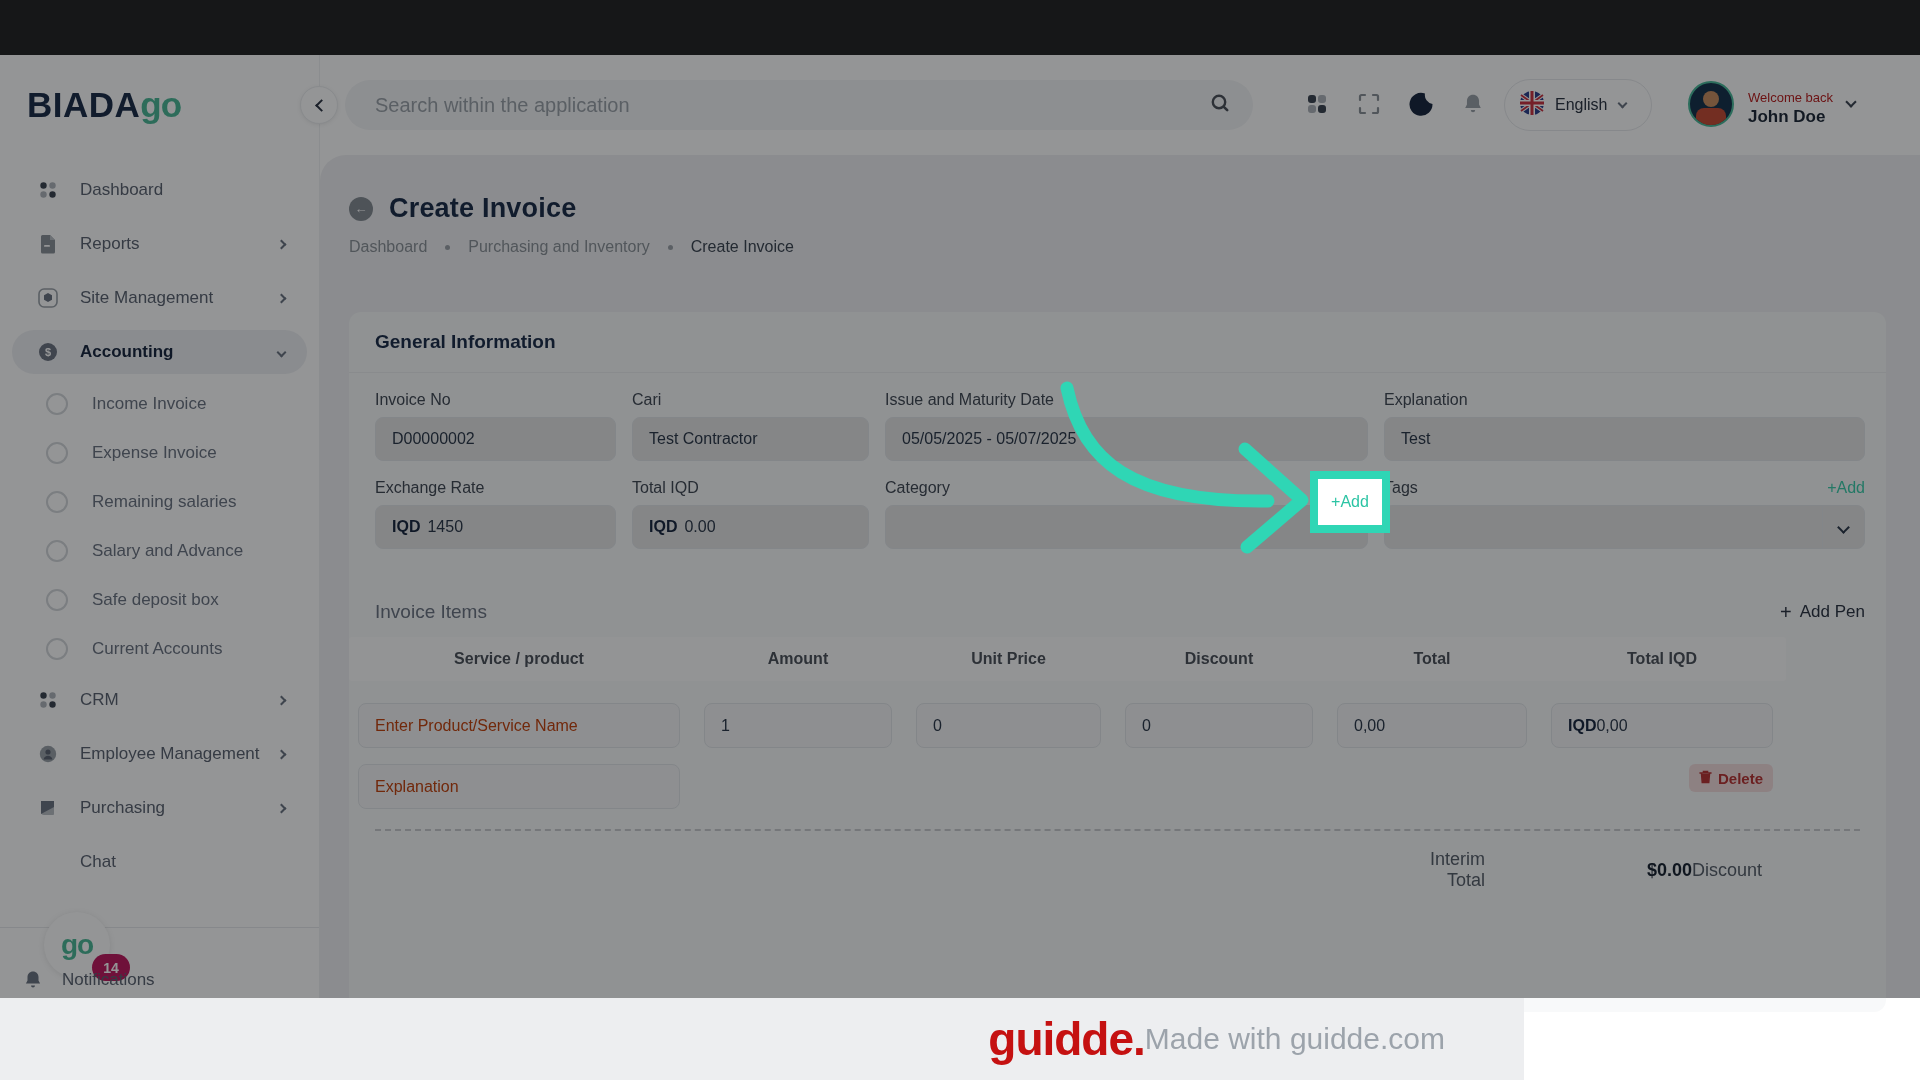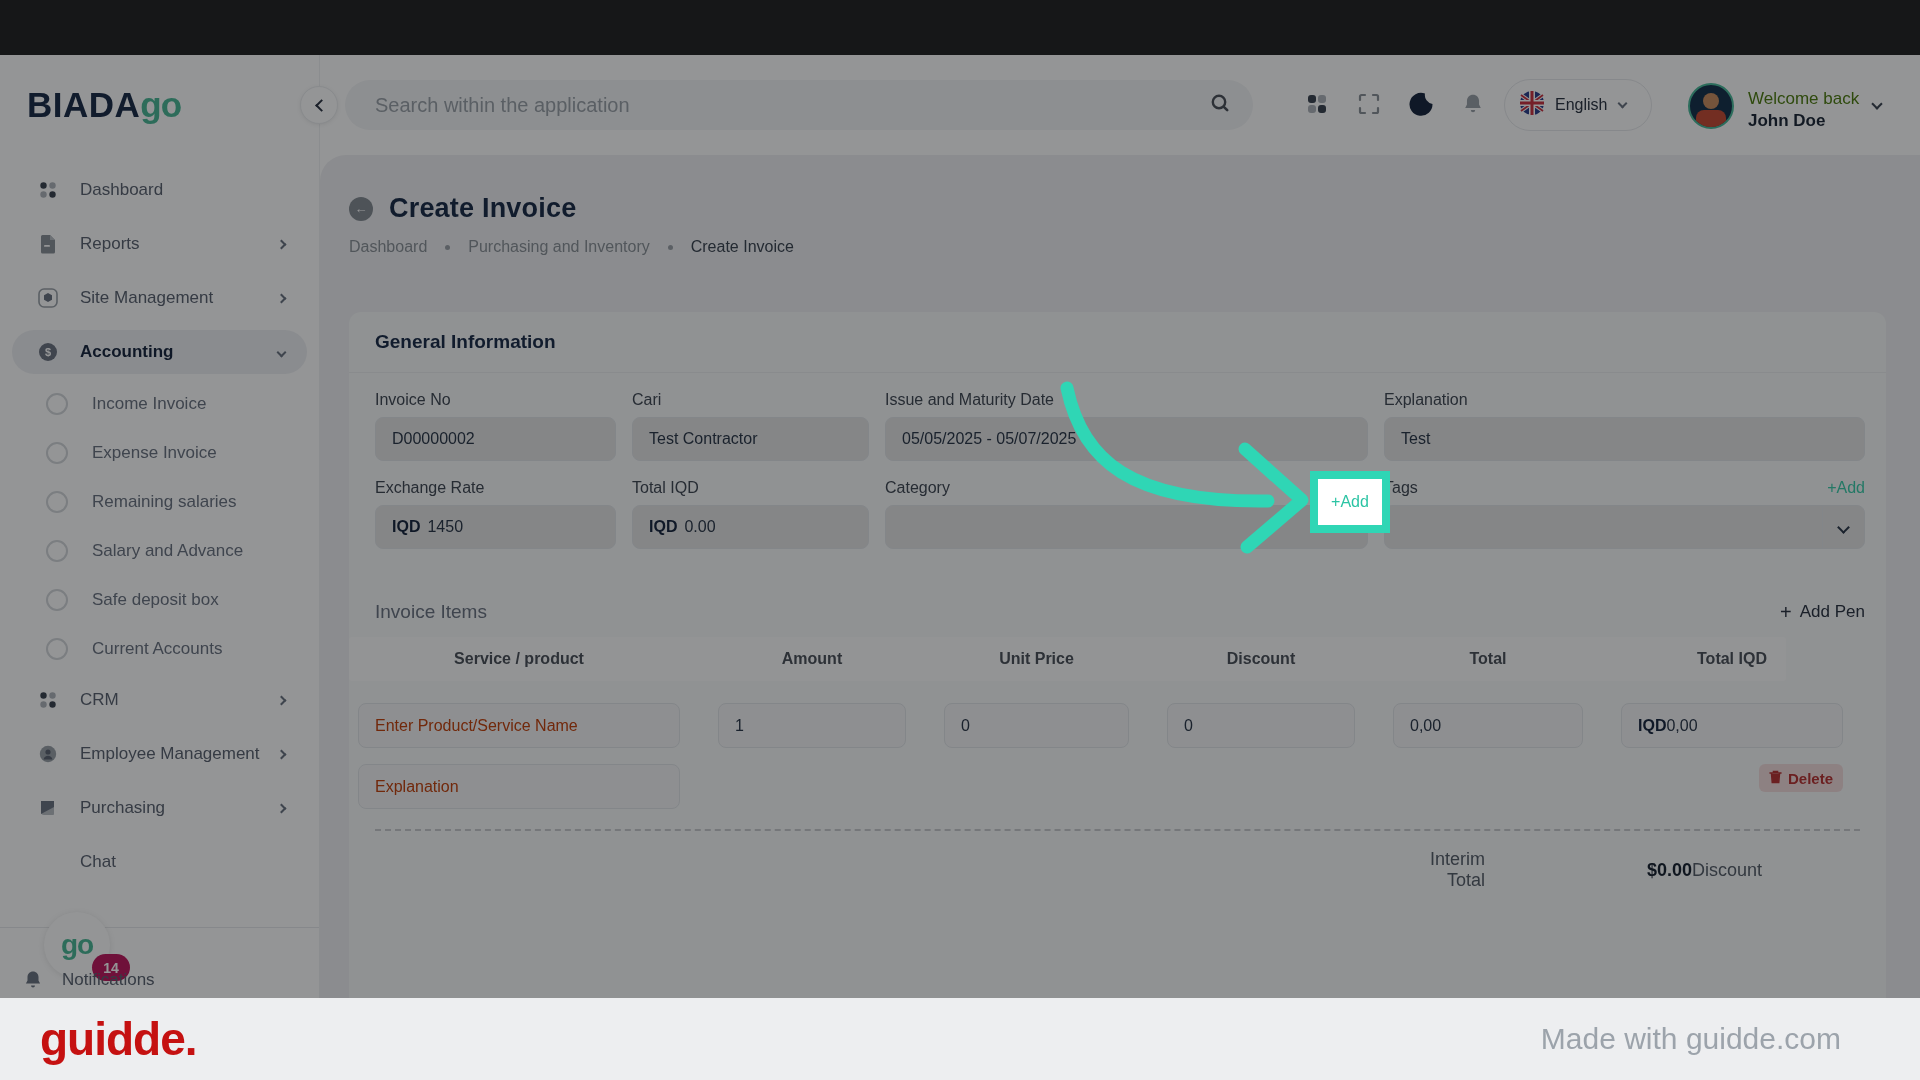--- a/index.html
+++ b/index.html
@@ -27,21 +27,21 @@
   .search-pill input::placeholder { color:#9AA1A8; }
   .tb-icons { position:absolute; left:985px; top:36px; display:flex; align-items:center; gap:28px; }
   .lang-pill { position:absolute; left:1184px; top:24px; width:148px; height:52px; border:1px solid #E7E9EC;
                border-radius:26px; background:#fff; display:flex; align-items:center; gap:10px; padding:0 14px; }
   .lang-pill .label { font-size:16px; color:#2A3240; }
   .lang-pill .chev { width:7px; height:7px; color:#6A7280; margin-left:2px; margin-top:-4px; }
   .profile { position:absolute; left:1368px; top:26px; display:flex; align-items:center; gap:14px; }
   .avatar { width:46px; height:46px; border-radius:50%; border:2px solid #49B99A; overflow:hidden; background:#14304A; position:relative; }
   .avatar .head { position:absolute; left:13px; top:8px; width:16px; height:16px; border-radius:50%; background:#C98D5F; }
   .avatar .shirt { position:absolute; left:6px; top:25px; width:30px; height:18px; border-radius:8px 8px 0 0; background:#C64B33; }
-  .profile .texts .hello { font-size:17px; color:#4d7c0f;margin-top:8px; }
+  .profile .texts .hello { font-size:13px; color:#b91c1c;margin-top:8px; }
   .profile .texts .name { font-size:17px; font-weight:bold; color:#1B2635; margin-top:2px; }
   .profile .chev { width:8px; height:8px; color:#3A4350; margin-top:-4px; }
 
   
   .sidebar { position:absolute; left:0; top:55px; width:320px; height:943px; background:#FFFFFF;
              border-right:1px solid #F0F1F3; overflow:hidden; }
   .logo { padding:30px 0 0 27px; height:95px; font-size:35px; font-weight:bold; letter-spacing:.5px; }
   .logo .p1 { color:#1A2B47; }
   .logo .p2 { color:#4BB896; letter-spacing:-1px; }
   .side-nav { padding:18px 12px 0; }
@@ -93,21 +93,21 @@
   .f-input.select .chev { width:7px; height:7px; color:#4A5058; margin-top:-3px; }
   .f-input.tags { justify-content:flex-end; padding:0; }
   .f-input.tags .chev-zone { width:42px; height:100%; border-left:1px solid #E2E5E8; display:flex;
                              align-items:center; justify-content:center; }
 
   .items-title-row { margin-top:52px; padding:0 21px 0 26px; display:flex; align-items:center; justify-content:space-between; }
   .items-title { font-size:19px; color:#6A7280; }
   .add-pen-btn { display:flex; align-items:center; gap:8px; font-size:17px; color:#2A3240; }
   .add-pen-btn .plus { font-size:20px; line-height:1; }
   .items-band { margin-top:14px; width:1437px; height:44px; background:#FDFDFE; border-radius:3px; }
-  .items-grid { display:grid; grid-template-columns:322px 188px 185px 188px 190px 222px; column-gap:38px; padding-left:9px; }
+  .items-grid { display:grid; grid-template-columns:322px 188px 185px 188px 190px 222px; column-gap:24px; padding-left:9px; }
   .items-band .col-h { display:flex; align-items:center; justify-content:center; height:44px; font-size:16px;
                        font-weight:bold; color:#4A5058; }
   .cell-row { margin-top:22px; }
   .cell { height:45px; background:#F4F5F7; border:1px solid #E2E5E8; border-radius:8px; display:flex;
           align-items:center; padding:0 16px; font-size:16px; color:#2A3647; }
   .cell .ph { color:#c2410c; }
   .cell .bold { font-weight:bold; color:#16243C; }
   .expl-row { margin-top:16px; align-items:start; }
   .delete-btn { justify-self:end; width:84px; height:28px; border-radius:6px; background:#F3DCDC; color:#B83232;
                 font-size:15px; font-weight:bold; display:flex; align-items:center; justify-content:center; gap:6px; }
@@ -119,22 +119,22 @@
   .t-value.red { color:#C13A3A; font-weight:normal; }
 
   
   .dim-overlay { position:absolute; left:0; top:0; width:1920px; height:998px; background:rgba(8,9,11,0.43); z-index:50; }
   .arrow-layer { position:absolute; left:1040px; top:355px; width:280px; height:215px; z-index:60; }
   .highlight-add { position:absolute; left:1310px; top:471px; width:80px; height:62px; z-index:60;
                    background:#FFFFFF; border:8px solid #2FD6B5; display:flex; align-items:center;
                    justify-content:center; font-size:16px; color:#2CC4A4; }
 
   
-  .guidde-footer { position:absolute; left:0; top:998px; width:1920px; height:82px; background:#EDEEF0;
-                   display:flex; align-items:center; justify-content:space-between; padding:0 79px 0 40px; z-index:55; }
+  .guidde-footer { position:absolute; left:0; top:998px; width:1524px; height:82px; background:#EDEEF0;
+                   display:flex; align-items:center; justify-content:flex-end; padding:0 79px 0 40px; z-index:55; }
   .guidde-logo { font-size:46px; font-weight:bold; color:#C51111; letter-spacing:-1px; }
   .made-with { font-size:30px; color:#9CA3AB; }
 
   .ic svg, .tb-icons svg { display:block; }
 </style>
 </head>
 <body>
 
 <div class="app">
 

